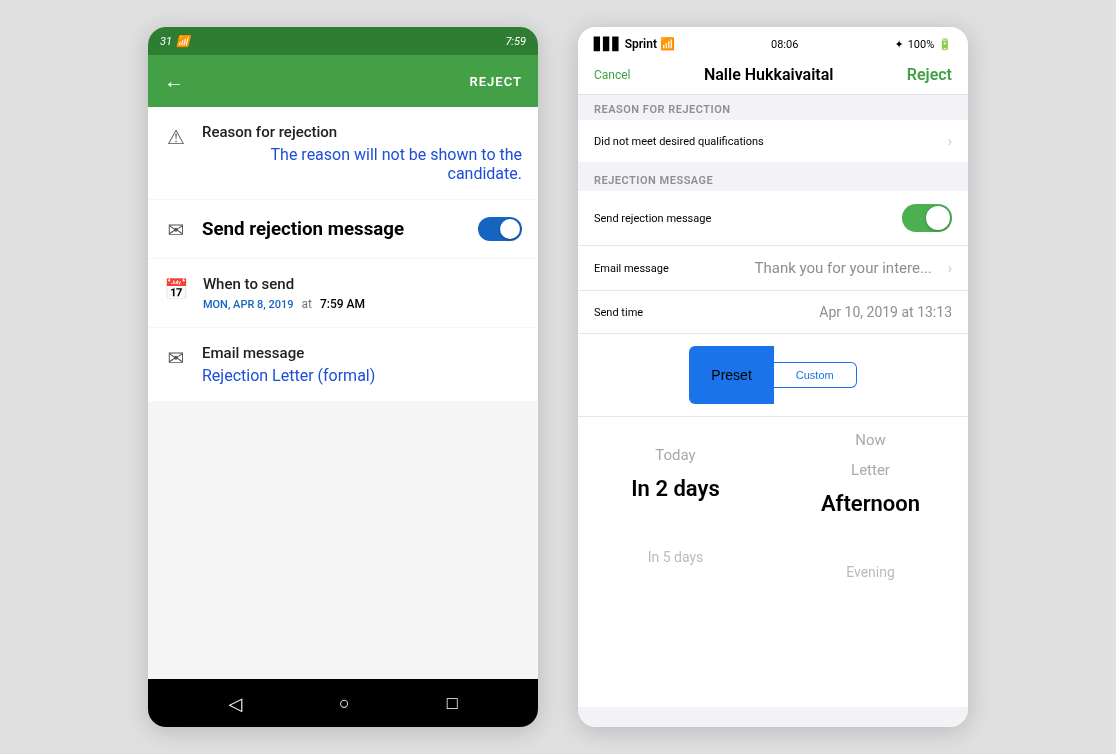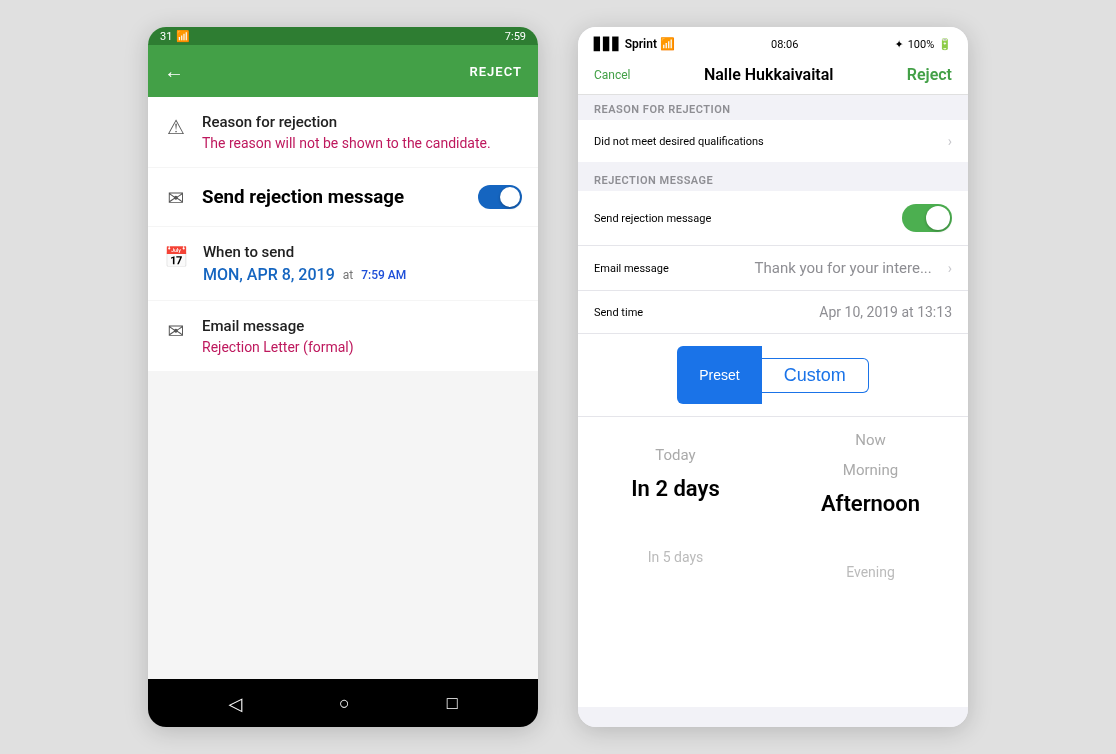--- a/index.html
+++ b/index.html
@@ -27,21 +27,22 @@
     }
 
     .android-status-bar {
       background: #2e7d32;
       color: #fff;
       display: flex;
       align-items: center;
       justify-content: space-between;
       padding: 4px 12px;
       font-size: 11px;
-      height: 18px;
+      height: 28px;
+      font-style: italic;
     }
     .status-icons { display: flex; gap: 4px; align-items: center; font-size: 11px; }
 
     .android-toolbar {
       background: #43a047;
       color: #fff;
       display: flex;
       align-items: center;
       justify-content: space-between;
       padding: 0 16px;
@@ -89,22 +90,22 @@
     }
 
     .android-card-text h3 {
       font-size: 15px;
       font-weight: 500;
       color: #212121;
       margin-bottom: 4px;
     }
 
     .android-card-text p {
-      font-size: 14px;
-      color: #be185d;
+      font-size: 16px;
+      color: #1d4ed8;
       text-align: right;
     }
 
     .android-card-row-spread {
       display: flex;
       align-items: center;
       gap: 14px;
       justify-content: space-between;
     }
 
@@ -134,31 +135,31 @@
       box-shadow: 0 1px 3px rgba(0,0,0,0.3);
     }
 
     .when-to-send-dates {
       display: flex;
       align-items: center;
       gap: 8px;
       margin-top: 4px;
     }
     .date-blue {
-      font-size: 16px;
+      font-size: 11px;
       color: #1565c0;
       font-weight: 500;
     }
     .date-at {
       font-size: 12px;
       color: #757575;
     }
     .date-time-blue {
       font-size: 12px;
-      color: #1d4ed8;
+      color: #000000;
       font-weight: 500;
     }
 
     .android-nav-bar {
       background: #000;
       height: 48px;
       display: flex;
       align-items: center;
       justify-content: space-around;
       padding: 0 32px;
@@ -294,35 +295,35 @@
     .preset-custom-row {
       display: flex;
       align-items: center;
       justify-content: center;
       padding: 12px 16px;
       background: #fff;
       border-bottom: 1px solid #e5e5ea;
     }
     .preset-btn {
       background: #1a73e8;
-      color: #ffffff;
+      color: #000000;
       border: none;
       padding: 21px 22px;
       font-size: 14px;
       font-weight: 500;
       border-radius: 6px 0 0 6px;
       cursor: pointer;
     }
     .custom-btn {
       background: #fff;
       color: #1a73e8;
       border: 1.5px solid #1a73e8;
       border-left: none;
       padding: 6px 22px;
-      font-size: 18px;
+      font-size: 11px;
       font-weight: 500;
       border-radius: 0 6px 6px 0;
       cursor: pointer;
     }
 
     
     .time-picker {
       background: #fff;
       padding: 10px 0;
       flex: 1;
@@ -500,21 +501,21 @@
     <div class="time-picker-row">
 
       <div class="picker-col">
         <div class="picker-item">Today</div>
         <div class="picker-item selected">In 2 days</div>
         <div class="picker-item light">In 5 days</div>
       </div>
 
       <div class="picker-col">
         <div class="picker-item">Now</div>
-        <div class="picker-item">Morning</div>
+        <div class="picker-item">Letter</div>
         <div class="picker-item selected">Afternoon</div>
         <div class="picker-item light">Evening</div>
       </div>
 
     </div>
   </div>
 
   <div class="ios-bottom"></div>
 
 </div>

